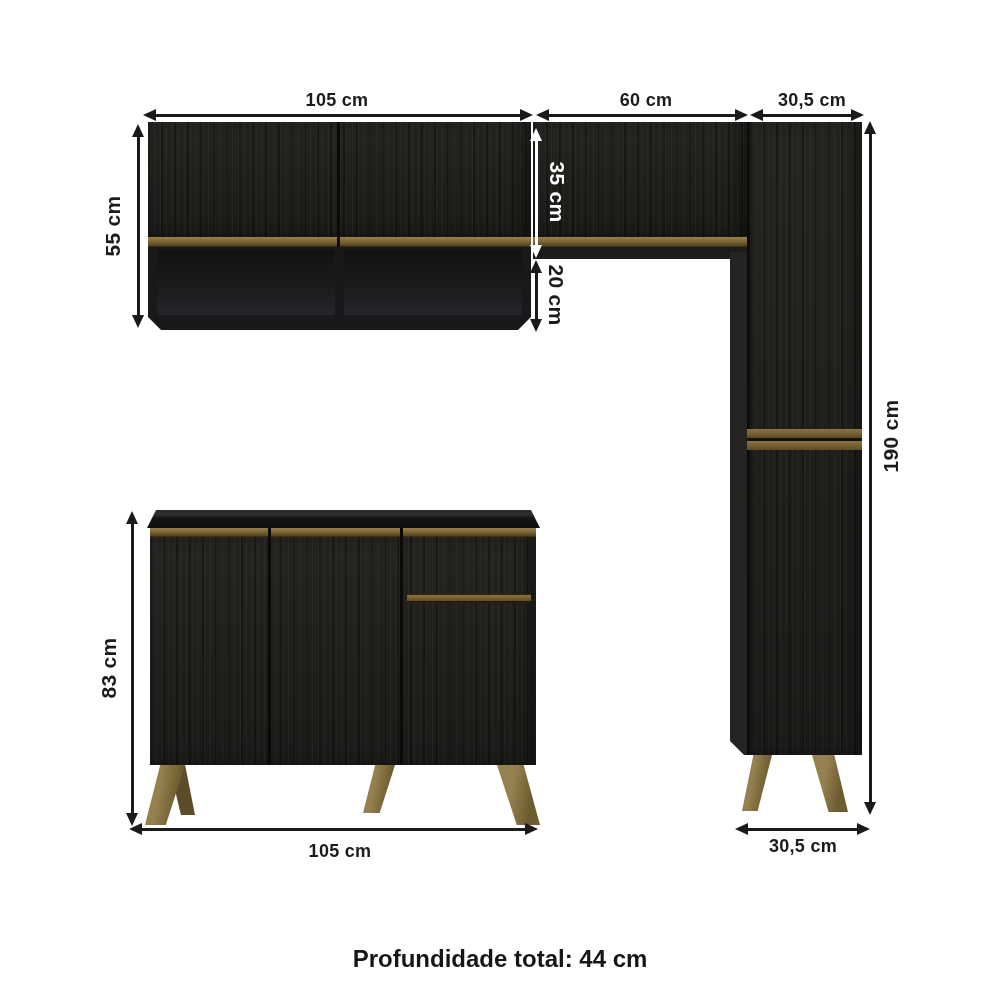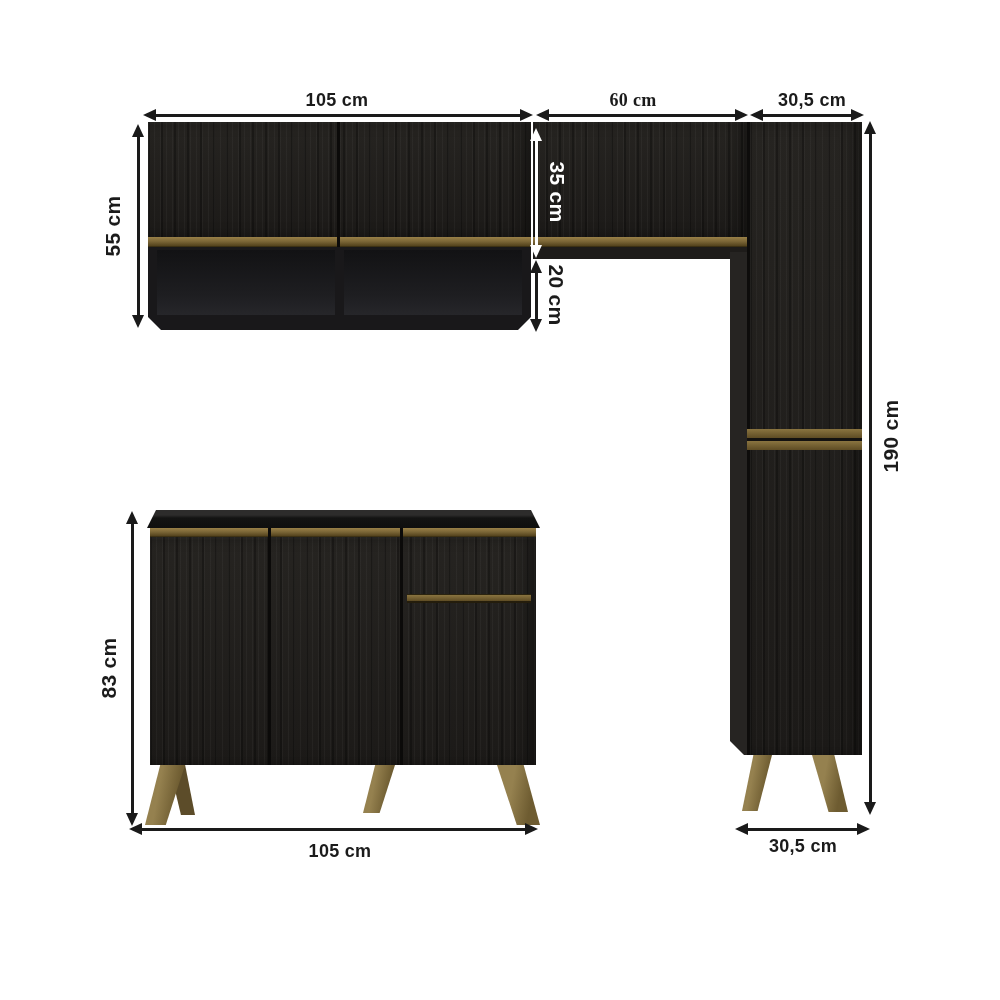--- a/index.html
+++ b/index.html
@@ -133,24 +133,25 @@
       <span class="shaft"></span>
     </div>
   <div class="dim dim-h" style="left:129px;top:823px;width:409px;">
       <span class="shaft"></span>
     </div>
   <div class="dim dim-h" style="left:735px;top:823px;width:135px;">
       <span class="shaft"></span>
     </div>
 
   <div class="lbl" style="left:337px;top:100px;">105 cm</div>
-  <div class="lbl" style="left:633px;top:100px;font-family:Liberation Serif, serif;">60 cm</div>
+  <div class="lbl" style="left:646px;top:100px;">60 cm</div>
   <div class="lbl" style="left:812px;top:100px;">30,5 cm</div>
   <div class="lbl rot-ccw" style="left:113px;top:226px;">55 cm</div>
   <div class="lbl rot-cw white" style="left:557px;top:192px;">35 cm</div>
   <div class="lbl rot-cw" style="left:556px;top:295px;">20 cm</div>
   <div class="lbl rot-ccw" style="left:891px;top:436px;">190 cm</div>
   <div class="lbl rot-ccw" style="left:109px;top:668px;">83 cm</div>
   <div class="lbl" style="left:340px;top:851px;">105 cm</div>
   <div class="lbl" style="left:803px;top:846px;">30,5 cm</div>
 
+  <div class="footer-lbl" style="left:500px;top:959px;">Profundidade total: 44 cm</div>
 
 </div>
 
 </body></html>

